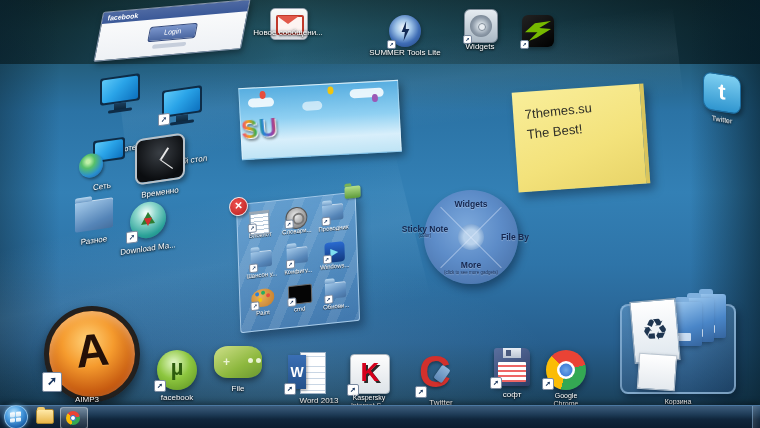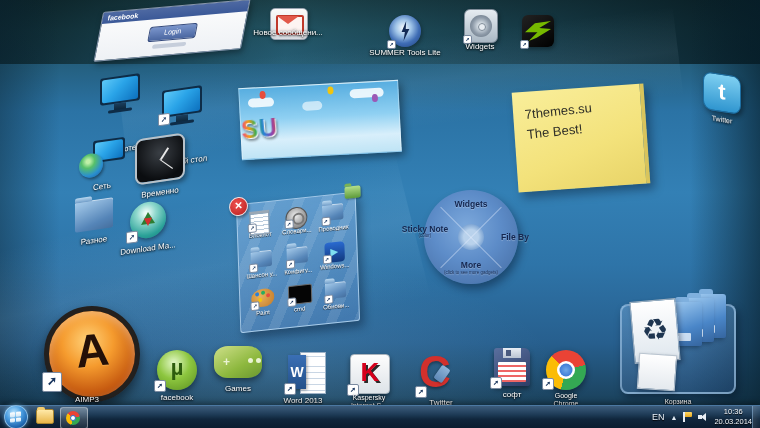--- a/index.html
+++ b/index.html
@@ -410,28 +410,28 @@
   <div class="ut">
       <div class="u">µ</div>
       <span class="sc" style="left:-3px;bottom:-2px;"></span>
     </div>
   <div class="lbl" style="left:142px;top:393px;width:70px;">facebook</div>
 
   <div class="pad">
       <div class="cross">+</div>
       <div class="dots"></div>
     </div>
-  <div class="lbl" style="left:203px;top:384px;width:70px;">Games</div>
+  <div class="lbl" style="left:203px;top:384px;width:70px;">File</div>
 
   <div class="word">
       <div class="page"></div>
       <div class="cover">W</div>
       <span class="sc" style="left:-4px;bottom:-3px;"></span>
     </div>
-  <div class="lbl" style="left:268px;top:396px;width:70px;">Word 2013</div>
+  <div class="lbl" style="left:284px;top:396px;width:70px;">Word 2013</div>
 
   <div class="kasp">
       <div class="k">K</div>
       <span class="sc" style="left:-4px;bottom:-3px;"></span>
     </div>
   <div class="lbl" style="left:340px;top:394px;width:58px;font-size:7px;">Kaspersky Internet S...</div>
 
   <div class="ccl">
       <div class="c">C</div>
       <div class="pis"></div>
@@ -474,25 +474,15 @@
           <i></i>
           <i></i>
         </div>
       </div>
     <div class="tbico expl">
         <div class="fb2"></div>
       </div>
     <div class="chbox">
         <div class="chrome2"></div>
       </div>
-    <div class="tray">
-      <span class="lang">EN</span>
-      <span class="up">▲</span>
-      <span class="flagico"></span>
-      <span class="spk"></span>
-      <span class="clockblk">
-        <span style="display:block;">10:36</span>
-        <span style="display:block;">20.03.2014</span>
-      </span>
-    </div>
     <div class="showdesk"></div>
   </div>
 </div>
 
 </body></html>

